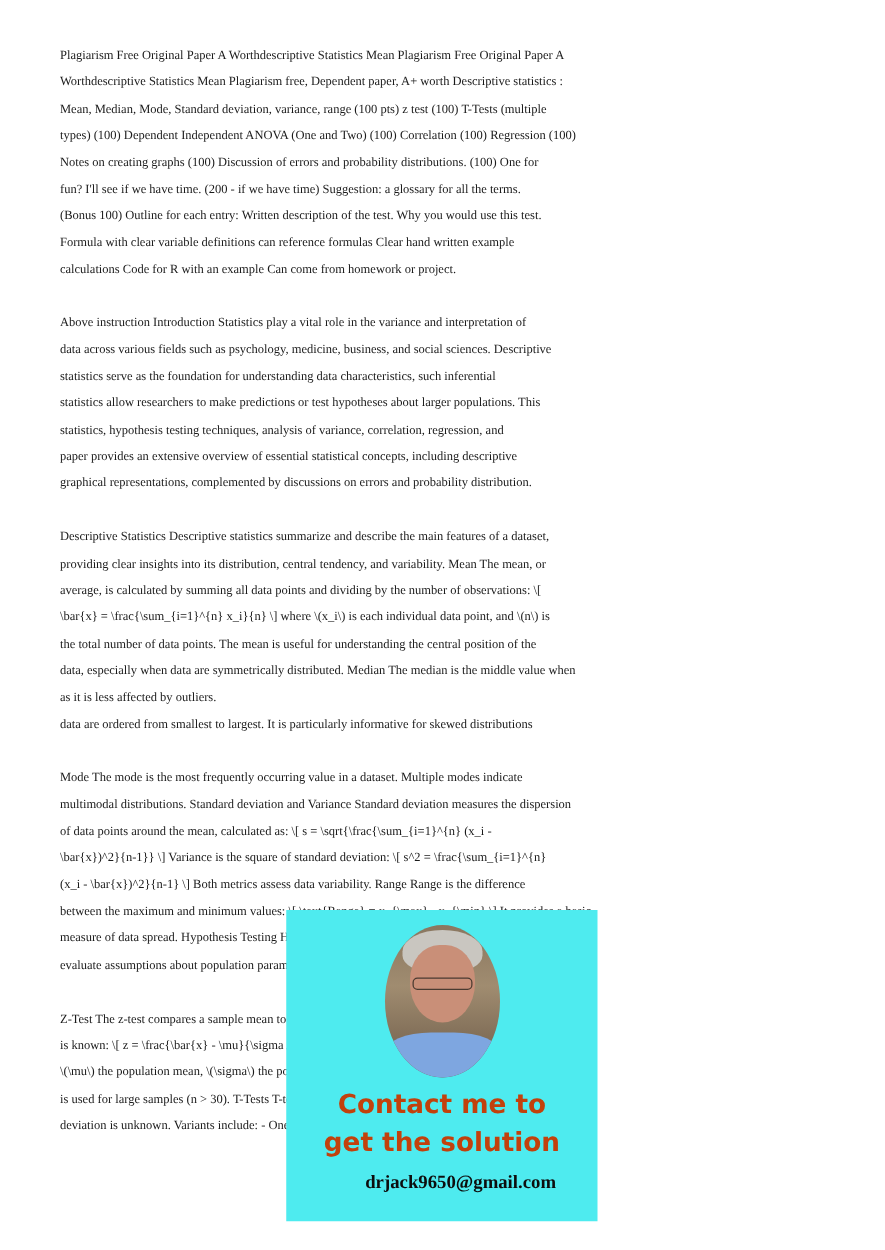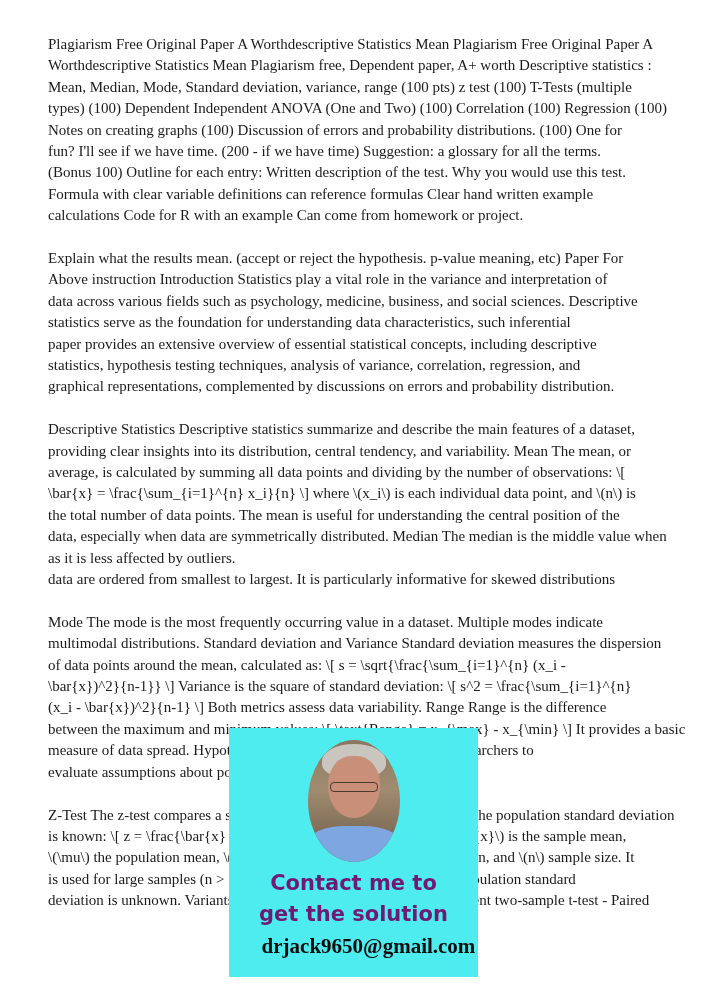--- a/index.html
+++ b/index.html
@@ -5,21 +5,21 @@
     html, body { margin: 0; padding: 0; background: #ffffff; }
     body {
       width: 708px; height: 1000px; position: relative; overflow: hidden;
       font-family: "Liberation Serif", "DejaVu Serif", serif;
       color: #1a1a1a;
     }
     .page { position: absolute; left: 48px; top: 34px; width: 620px; }
     .para { margin: 0 0 21.5px 0; }
     .line {
       display: block; white-space: nowrap;
-      font-size: 15px; line-height: 21.4px; height: 21.4px;
+      font-size: 10px; line-height: 21.4px; height: 21.4px;
     }
     .overlay {
       position: absolute; left: 229px; top: 728px; width: 249px; height: 249px;
       background: #4eebef;
     }
     .portrait {
       position: absolute; left: 79px; top: 12px; width: 92px; height: 122px;
       border-radius: 50%; overflow: hidden;
       background: linear-gradient(#8a7760 0%, #a08c70 40%, #6a5846 100%);
     }
@@ -35,52 +35,52 @@
       position: absolute; left: 22px; top: 42px; width: 48px; height: 10px;
       border: 1.5px solid #4a3a30; border-radius: 4px; box-sizing: border-box;
     }
     .portrait .shirt {
       position: absolute; left: 0; top: 86px; width: 92px; height: 40px;
       background: #7ea6e0; border-radius: 40% 40% 0 0;
     }
     .contact-text {
       position: absolute; left: 0; width: 249px; text-align: center;
       font-family: "DejaVu Sans", "Liberation Sans", sans-serif;
-      font-weight: bold; font-size: 21px; color: #701a75; line-height: 30px;
+      font-weight: bold; font-size: 21px; color: #c2410c; line-height: 30px;
     }
     .contact-1 { top: 140px; }
     .contact-2 { top: 171px; }
     .email {
       position: absolute; left: 0; top: 204px; width: 279px; text-align: center;
       font-family: "Liberation Serif", "DejaVu Serif", serif;
-      font-weight: bold; font-size: 21px; color: #0d0d0d; line-height: 28px;
+      font-weight: bold; font-size: 15px; color: #0d0d0d; line-height: 28px;
     }
   </style>
 </head>
 <body>
 
 <div class="page">
   <p class="para">
     <span class="line">Plagiarism Free Original Paper A Worthdescriptive Statistics Mean Plagiarism Free Original Paper A</span>
     <span class="line">Worthdescriptive Statistics Mean Plagiarism free, Dependent paper, A+ worth Descriptive statistics :</span>
     <span class="line">Mean, Median, Mode, Standard deviation, variance, range (100 pts) z test (100) T-Tests (multiple</span>
     <span class="line">types) (100) Dependent Independent ANOVA (One and Two) (100) Correlation (100) Regression (100)</span>
     <span class="line">Notes on creating graphs (100) Discussion of errors and probability distributions. (100) One for</span>
     <span class="line">fun? I'll see if we have time. (200 - if we have time) Suggestion: a glossary for all the terms.</span>
     <span class="line">(Bonus 100) Outline for each entry: Written description of the test. Why you would use this test.</span>
     <span class="line">Formula with clear variable definitions can reference formulas Clear hand written example</span>
     <span class="line">calculations Code for R with an example Can come from homework or project.</span>
   </p>
   <p class="para">
-    <span class="line">Explain what the results mean. (accept or reject the hypothesis. p-value meaning, etc) Paper For</span>
     <span class="line">Above instruction Introduction Statistics play a vital role in the variance and interpretation of</span>
     <span class="line">data across various fields such as psychology, medicine, business, and social sciences. Descriptive</span>
     <span class="line">statistics serve as the foundation for understanding data characteristics, such inferential</span>
+    <span class="line">statistics allow researchers to make predictions or test hypotheses about larger populations. This</span>
+    <span class="line">statistics, hypothesis testing techniques, analysis of variance, correlation, regression, and</span>
     <span class="line">paper provides an extensive overview of essential statistical concepts, including descriptive</span>
-    <span class="line">statistics, hypothesis testing techniques, analysis of variance, correlation, regression, and</span>
     <span class="line">graphical representations, complemented by discussions on errors and probability distribution.</span>
   </p>
   <p class="para">
     <span class="line">Descriptive Statistics Descriptive statistics summarize and describe the main features of a dataset,</span>
     <span class="line">providing clear insights into its distribution, central tendency, and variability. Mean The mean, or</span>
     <span class="line">average, is calculated by summing all data points and dividing by the number of observations: \[</span>
     <span class="line">\bar{x} = \frac{\sum_{i=1}^{n} x_i}{n} \] where \(x_i\) is each individual data point, and \(n\) is</span>
     <span class="line">the total number of data points. The mean is useful for understanding the central position of the</span>
     <span class="line">data, especially when data are symmetrically distributed. Median The median is the middle value when</span>
     <span class="line">as it is less affected by outliers.</span>

